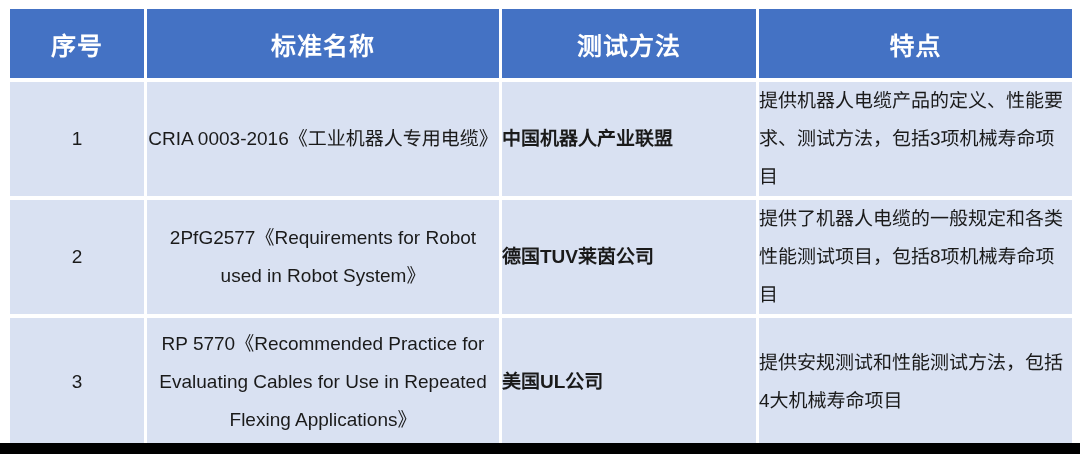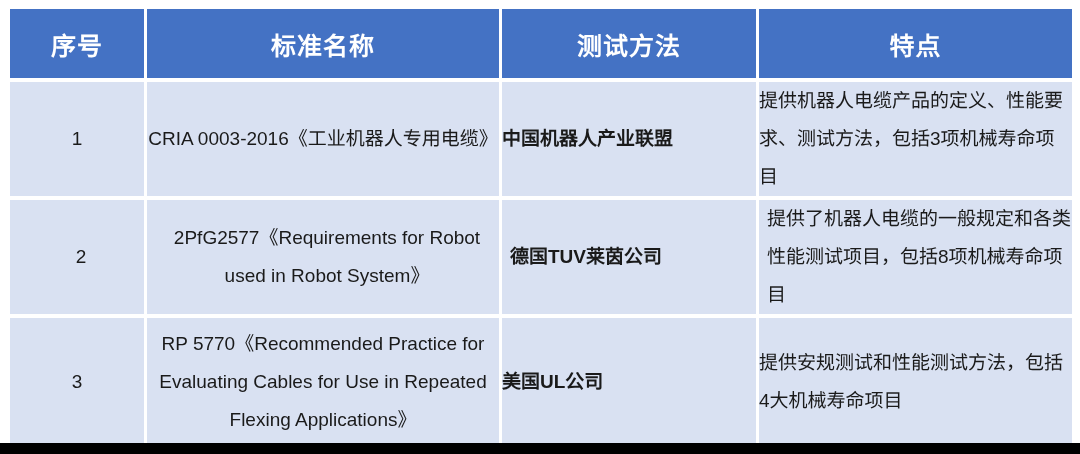--- a/index.html
+++ b/index.html
@@ -66,21 +66,21 @@
   td.col-org {
     padding: 0 10px 0 12px;
     text-align: left;
     font-weight: bold;
   }
   td.col-feat {
     padding: 0 10px 0 14px;
     text-align: left;
   }
   tbody tr.row-1 td { height: 114px; margin-left: 36px; }
-  tbody tr.row-2 td { height: 110px; padding-left: 8px; }
+  tbody tr.row-2 td { height: 110px; }
   tbody tr.row-3 td { height: 128px; }
   .bottom-bar {
     position: absolute;
     left: 0;
     right: 0;
     bottom: 0;
     height: 11px;
     background: #000000;
   }
 </style>

